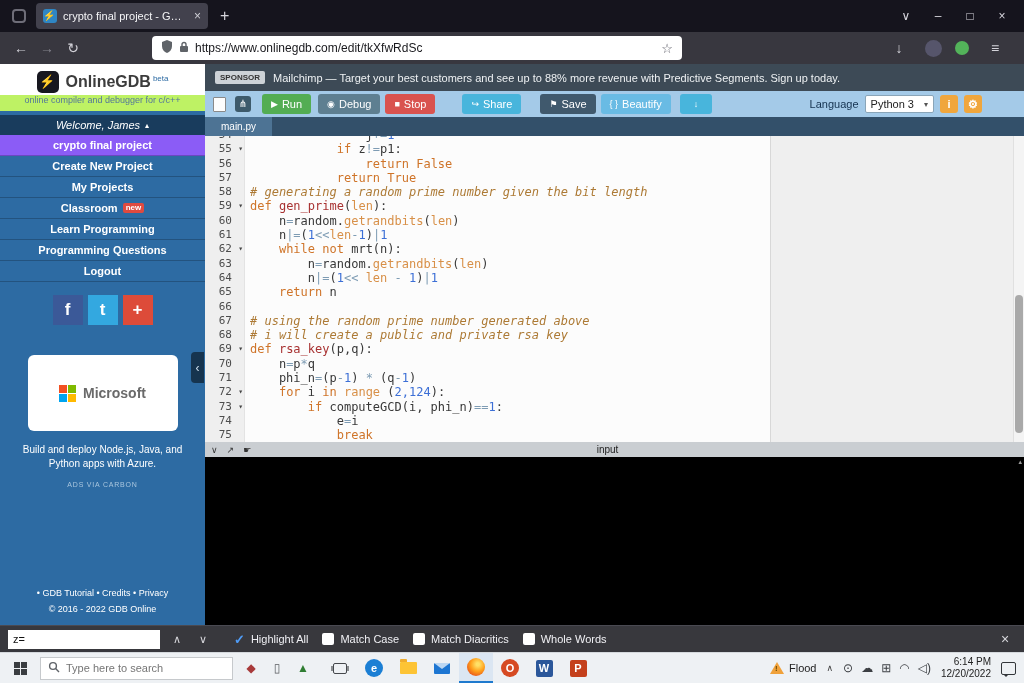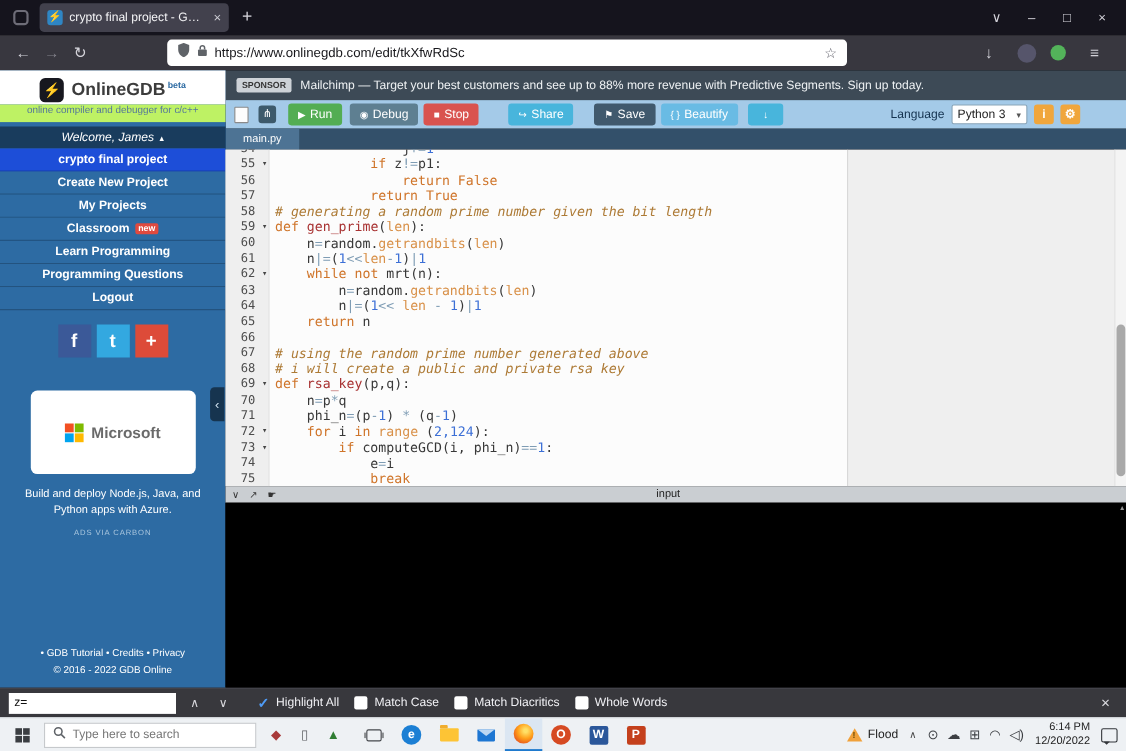--- a/index.html
+++ b/index.html
@@ -14,41 +14,41 @@
   .tab-title { color:#f4f4f6; font-size:11px; white-space:nowrap; overflow:hidden; text-overflow:ellipsis; flex:1; }
   .tab-close { color:#cfcfd6; font-size:12px; }
   .newtab { color:#d6d5dc; font-size:16px; margin:0 12px; }
   .tspacer { flex:1; }
   .winbtn { color:#d6d5dc; font-size:12px; width:32px; text-align:center; }
 
   
   .navbar { flex:0 0 32px; background:#38373f; display:flex; align-items:center; padding:0 8px; }
   .nav-ic { color:#d3d2d9; font-size:14px; width:26px; text-align:center; }
   .nav-ic.dim { color:#84838c; }
-  .urlbar { margin-left:66px; width:618px; height:24px; background:#fff; border-radius:4px; display:flex; align-items:center; gap:6px; padding:0 9px; }
+  .urlbar { margin-left:66px; width:530px; height:24px; background:#fff; border-radius:4px; display:flex; align-items:center; gap:6px; padding:0 9px; }
   .url-text { font-size:12px; color:#18181c; white-space:nowrap; overflow:hidden; flex:1; }
   .star { color:#5b5b66; font-size:13px; }
   .nav-right { margin-left:auto; display:flex; align-items:center; gap:13px; padding-right:8px; }
   .avatar { width:17px; height:17px; border-radius:50%; background:#56556b; display:inline-block; }
   .greendot { width:14px; height:14px; border-radius:50%; background:#53b35a; display:inline-block; }
 
   
   .content { flex:1; display:flex; min-height:0; }
 
   
   .sidebar { flex:0 0 205px; background:#2d6ba3; display:flex; flex-direction:column; position:relative; }
   .logo-area { background:#fff; padding:7px 0 2px; display:flex; align-items:center; justify-content:center; gap:7px; }
   .logo-ic { width:22px; height:22px; background:#17171f; border-radius:5px; color:#ffd23e; text-align:center; line-height:22px; font-size:13px; }
   .logo-text { font-size:16px; font-weight:bold; color:#3c3c3c; }
-  .beta { font-size:8px; color:#2d6ba3; vertical-align:super; margin-left:2px; font-weight:bold; }
+  .beta { font-size:8px; color:#2d6ba3; vertical-align:super; margin-left:2px; font-weight:normal; }
   .tagline { background:#bef264; font-size:9px; color:#55789a; text-align:center; padding-bottom:6px; }
   .welcome { margin-top:4px; height:20px; background:#193c5d; color:#fff; font-size:11px; font-style:italic; display:flex; align-items:center; justify-content:center; gap:5px; }
   .welcome .caret { font-style:normal; font-size:8px; }
   .menu-item { height:21px; color:#fff; font-size:11px; font-weight:bold; border-bottom:1px solid rgba(0,0,0,.22); background:#2d6ba3; display:flex; align-items:center; justify-content:center; gap:5px; }
-  .menu-item.active { background:#1d4ed8; }
+  .menu-item.active { background:#8b5cf6; }
   .badge { background:#e04a3f; color:#fff; font-size:8px; font-weight:bold; padding:1px 3px; border-radius:2px; line-height:1; }
   .social-row { display:flex; justify-content:center; gap:5px; margin:13px 0 4px; }
   .social { width:30px; height:30px; color:#fff; font-size:17px; font-weight:bold; text-align:center; line-height:30px; text-decoration:none; }
   .collapse-handle { position:absolute; right:1px; top:288px; width:13px; height:31px; background:#16344f; border-radius:4px 0 0 4px; color:#cfe0ee; display:flex; align-items:center; justify-content:center; font-size:12px; }
   .ad-box { width:150px; height:76px; background:#fff; border-radius:6px; margin:26px auto 12px; display:flex; align-items:center; justify-content:center; gap:7px; }
   .ms-grid { display:grid; grid-template-columns:8px 8px; grid-template-rows:8px 8px; gap:1px; }
   .ms1{background:#f25022}.ms2{background:#7fba00}.ms3{background:#00a4ef}.ms4{background:#ffb900}
   .ad-brand { font-size:14px; color:#6a6a6a; font-weight:bold; }
   .ad-text { width:162px; margin:0 auto; text-align:center; color:#fff; font-size:10px; line-height:1.4; }
   .ad-via { text-align:center; color:#a9c6de; font-size:7px; letter-spacing:.8px; margin-top:10px; }

